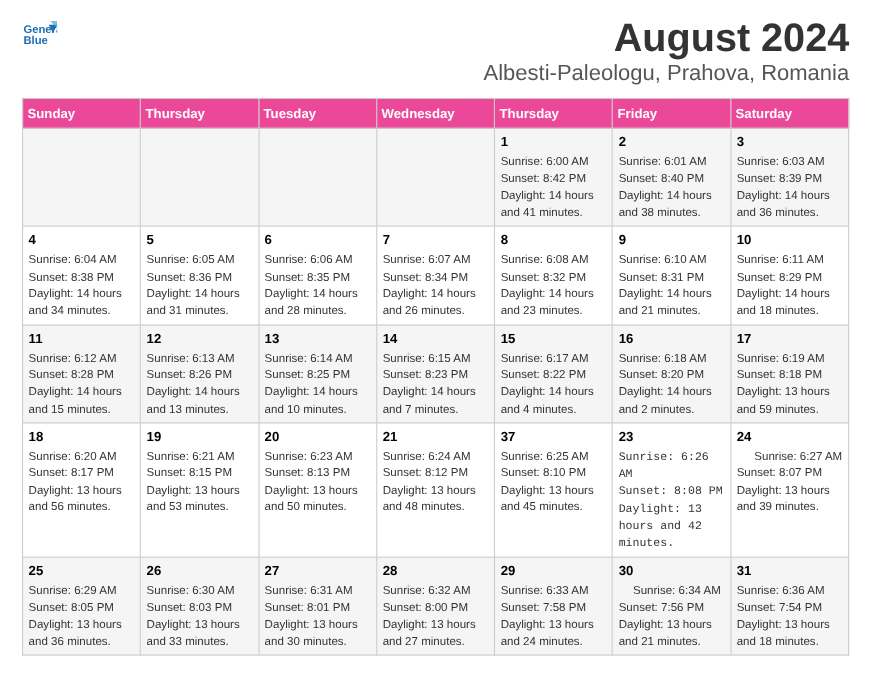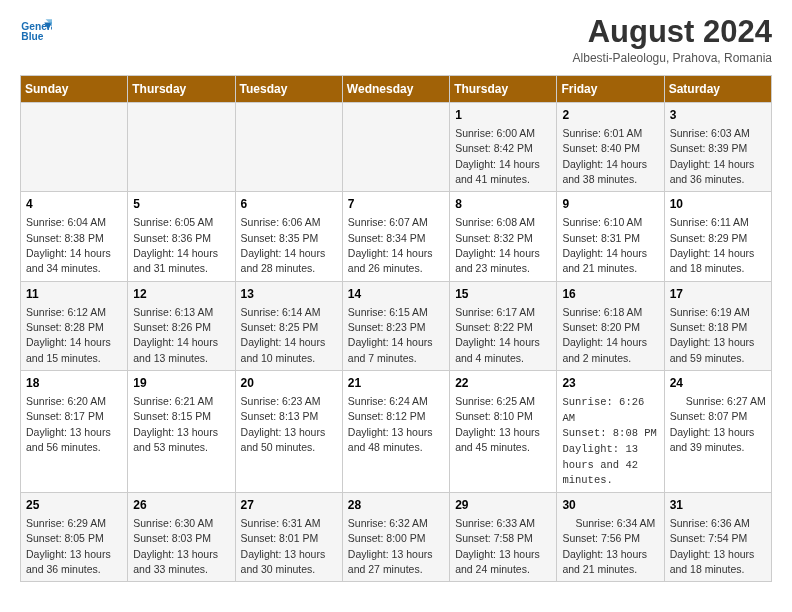--- a/index.html
+++ b/index.html
@@ -22,37 +22,37 @@
       gap: 6px;
     }
     .logo-icon {
       width: 32px;
       height: 32px;
     }
     .title-area {
       text-align: right;
     }
     .month-title {
-      font-size: 31px;
+      font-size: 36px;
       font-weight: bold;
       color: #333;
       line-height: 1;
     }
     .location-title {
-      font-size: 12px;
+      font-size: 20px;
       color: #555;
       margin-top: 4px;
     }
     .calendar {
       width: 100%;
       border-collapse: collapse;
       font-size: 11px;
     }
     .calendar thead tr th {
-      background-color: #a16207;
+      background-color: #ec4899;
       color: #fff;
       padding: 6px 4px;
       text-align: left;
       font-size: 12px;
       font-weight: bold;
       border: 1px solid #ccc;
     }
     .calendar tbody tr td {
       vertical-align: top;
       padding: 4px 5px;
@@ -179,21 +179,21 @@
 Daylight: 13 hours and 56 minutes.</span></td>
         <td><span class="day-num">19</span><span class="day-info" style="white-space: pre-line;">Sunrise: 6:21 AM
 Sunset: 8:15 PM
 Daylight: 13 hours and 53 minutes.</span></td>
         <td><span class="day-num">20</span><span class="day-info" style="white-space: pre-line;">Sunrise: 6:23 AM
 Sunset: 8:13 PM
 Daylight: 13 hours and 50 minutes.</span></td>
         <td><span class="day-num">21</span><span class="day-info" style="white-space: pre-line;">Sunrise: 6:24 AM
 Sunset: 8:12 PM
 Daylight: 13 hours and 48 minutes.</span></td>
-        <td><span class="day-num">22</span><span class="day-info" style="white-space: pre-line;">Sunrise: 6:25 AM
+        <td><span class="day-num">37</span><span class="day-info" style="white-space: pre-line;">Sunrise: 6:25 AM
 Sunset: 8:10 PM
 Daylight: 13 hours and 45 minutes.</span></td>
         <td><span class="day-num">23</span><span class="day-info" style="white-space: pre-line; font-family: Liberation Mono, monospace;">Sunrise: 6:26 AM
 Sunset: 8:08 PM
 Daylight: 13 hours and 42 minutes.</span></td>
         <td><span class="day-num">24</span><span class="day-info" style="white-space: pre-line; margin-left: 16px;">Sunrise: 6:27 AM
 Sunset: 8:07 PM
 Daylight: 13 hours and 39 minutes.</span></td>
       </tr>
       <tr>

